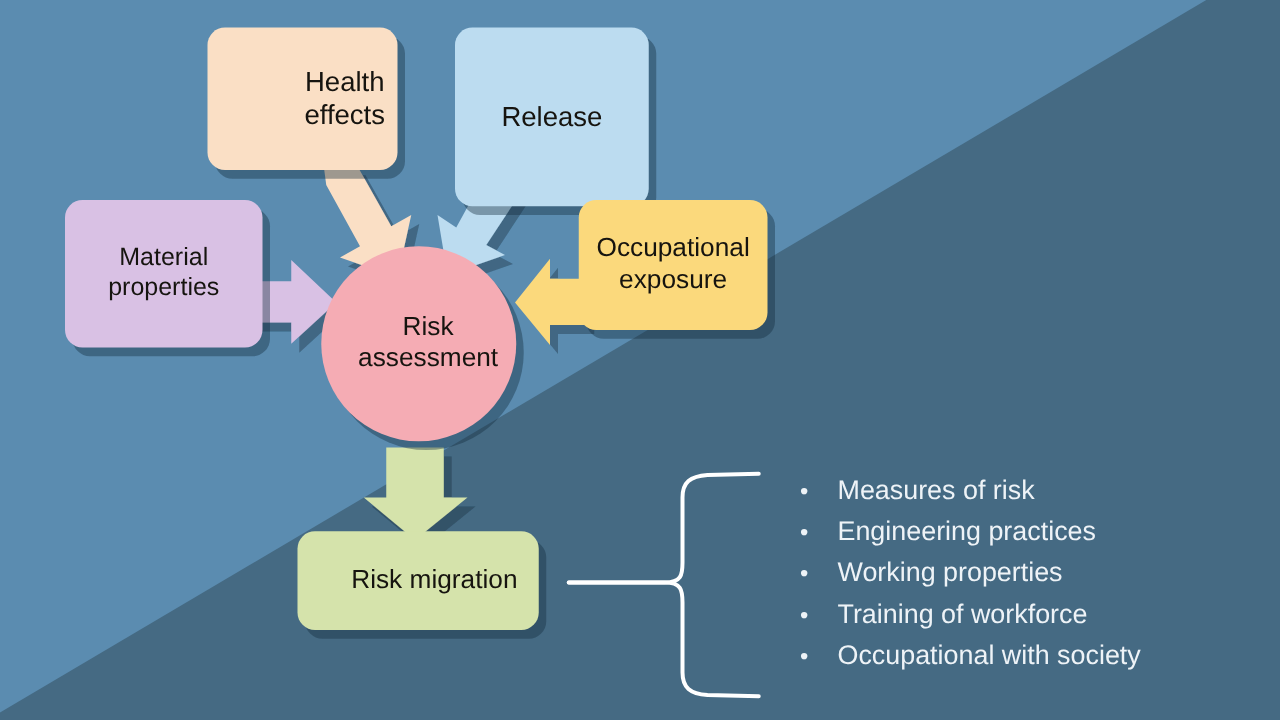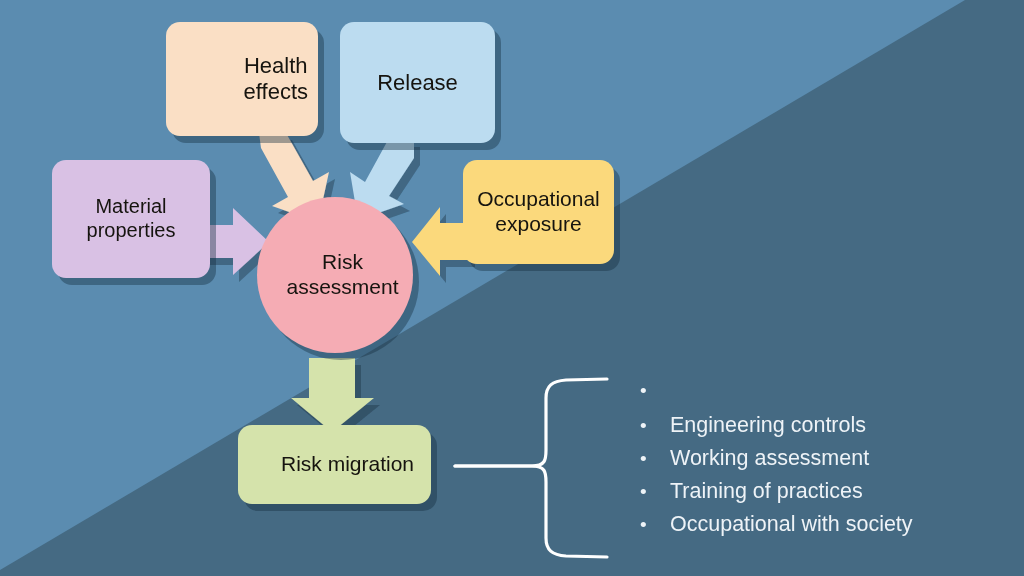--- a/index.html
+++ b/index.html
@@ -42,21 +42,21 @@
   .box {
     border-radius: 14px;
     box-shadow: 6px 7px 0 rgba(20,45,62,0.40);
   }
   .circle {
     border-radius: 50%;
     box-shadow: 6px 7px 0 rgba(20,45,62,0.40);
   }
 
   #node-health       { left:166px; top:22px;  width:152px; height:114px; font-size:22px; }
-  #node-release      { left:340px; top:22px;  width:155px; height:121px; font-size:22px;text-align:right; }
+  #node-release      { left:364px; top:22px;  width:155px; height:143px; font-size:22px;text-align:right; }
   #node-material     { left:52px;  top:160px; width:158px; height:118px; font-size:20px;justify-content:center; }
   #node-occupational { left:463px; top:160px; width:151px; height:104px; font-size:21px; }
   #node-risk-assessment { left:257px; top:197px; width:156px; height:156px; font-size:21px; }
   #node-risk-migration  { left:238px; top:425px; width:193px; height:79px;  font-size:21px; }
 
   #bullet-list {
     position: absolute;
     left: 640px;
     top: 380px;
     width: 370px;
@@ -155,32 +155,33 @@
   <svg id="brace-svg" viewBox="0 0 1024 576">
     <g fill="none" stroke="#ffffff" stroke-width="3.2" stroke-linecap="round">
       <path d="M455,466 L532,466 C545,466 546,460 546,450 L546,398 C546,386 552,381 566,380 L607,379"></path>
       <path d="M455,466 L532,466 C545,466 546,472 546,482 L546,538 C546,550 552,555 566,556 L607,557"></path>
     </g>
   </svg>
 
   <ul id="bullet-list" style="color: rgb(238, 243, 247);">
     <li>
       <span class="bullet-dot">•</span>
+      <span>Measures of risk</span>
     </li>
     <li>
       <span class="bullet-dot">•</span>
-      <span>Engineering controls</span>
+      <span>Engineering practices</span>
     </li>
     <li>
       <span class="bullet-dot">•</span>
-      <span>Working assessment</span>
+      <span>Working properties</span>
     </li>
     <li>
       <span class="bullet-dot">•</span>
-      <span>Training of practices</span>
+      <span>Training of workforce</span>
     </li>
     <li>
       <span class="bullet-dot">•</span>
       <span>Occupational with society</span>
     </li>
   </ul>
 
 </div>
 
 </body></html>

